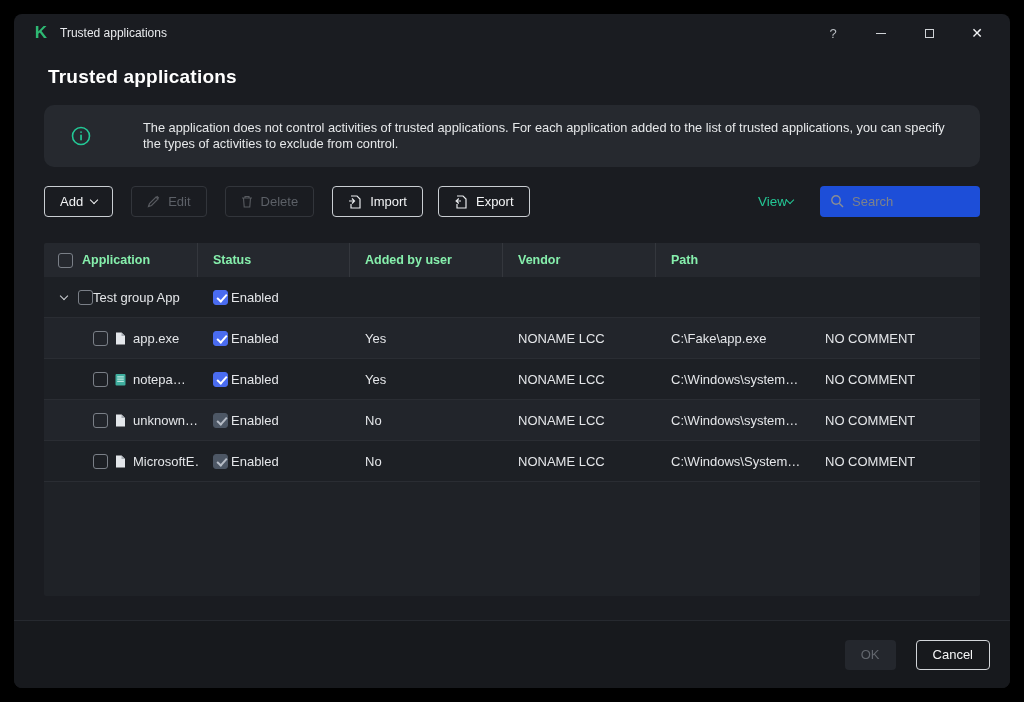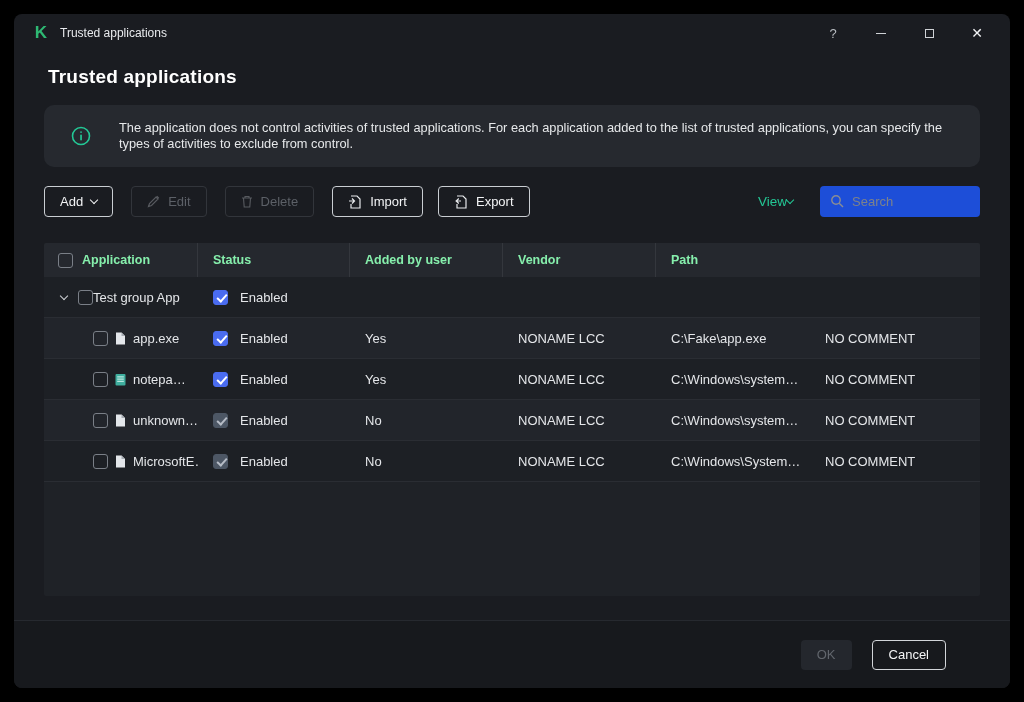--- a/index.html
+++ b/index.html
@@ -21,21 +21,21 @@
             color:#b9bdc2; font-size:13px; cursor:default; }
   .tb-min { width:10px; height:1px; background:#cfd2d6; }
   .tb-max { width:9px; height:9px; border:1.2px solid #cfd2d6; }
   .tb-close { color:#f2f3f5; font-size:14px; }
 
   
   .content { padding:0 30px; display:flex; flex-direction:column; flex:1 1 auto; }
   .page-title { font-size:19px; font-weight:700; color:#fff; margin:14px 0 0 4px; letter-spacing:.2px; }
 
   .banner { margin-top:17px; background:#26292f; border-radius:10px; display:flex; align-items:center;
-            padding:12px 16px 12px 27px; min-height:62px; }
+            padding:12px 16px 12px 27px; min-height:62px;gap:24px; }
   .banner-icon { flex-shrink:0; margin-right:28px; display:flex; }
   .banner-text { font-size:12.8px; line-height:16.5px; color:#e6e8ea; max-width:870px; }
 
   
   .toolbar { display:flex; align-items:center; margin-top:19px; }
   .btn { height:31px; border-radius:4px; display:inline-flex; align-items:center; gap:8px;
          padding:0 15px; font-size:13px; background:transparent; cursor:pointer; }
   .btn.primary { border:1px solid #caced3; color:#f2f3f5; }
   .btn.disabled { border:1px solid #32353b; color:#5c6067; cursor:default; }
   .btn.disabled svg { opacity:.55; }
@@ -58,40 +58,40 @@
   .thead { display:grid; grid-template-columns:154px 152px 153px 153px 154px 1fr;
            background:#25282e; height:34px; align-items:center; flex-shrink:0; }
   .th { font-size:12.5px; font-weight:700; color:#86efac; padding-left:15px; height:100%;
         display:flex; align-items:center; border-right:1px solid #34373d; }
   .th:last-child { border-right:none; }
   .th.first { padding-left:14px; gap:9px; }
   .trow { display:grid; grid-template-columns:154px 152px 153px 153px 154px 1fr;
           height:41px; align-items:center; border-bottom:1px solid #2a2d33; font-size:13px; color:#e4e6e9; }
   .trow:nth-child(odd) { background:#22252b; }
   .trow:nth-child(even) { background:#1d2025; }
-  .cell { padding-left:15px; display:flex; align-items:center; gap:12px; white-space:nowrap; overflow:hidden; }
+  .cell { padding-left:15px; display:flex; align-items:center; gap:3px; white-space:nowrap; overflow:hidden; }
   .cell.app-group { padding-left:12px; gap:0; }
   .cell.app-child { padding-left:49px; gap:7px; }
 
   .cb { width:15px; height:15px; border:1.5px solid #7a7f87; border-radius:3px; position:relative;
         flex-shrink:0; cursor:pointer; background:transparent; }
   .cb.checked { background:#4a6cf0; border-color:#4a6cf0; }
   .cb.checked::after { content:""; position:absolute; left:4.5px; top:1.5px; width:4px; height:8px;
         border-right:2px solid #fff; border-bottom:2px solid #fff; transform:rotate(42deg); }
   .cb.checked.muted { background:#4d5765; border-color:#4d5765; }
   .cb.checked.muted::after { border-color:#b6bcc6; }
 
   .expander { width:16px; display:flex; justify-content:center; margin-right:6px; cursor:pointer; }
   .expander .chev { border-color:#cfd2d6; }
   .gname { }
   .ficon { display:flex; flex-shrink:0; }
 
   
   .footer { margin-top:auto; height:68px; background:#17191d; border-top:1px solid #26292f;
-            display:flex; align-items:center; justify-content:flex-end; gap:20px; padding:0 64px;
+            display:flex; align-items:center; justify-content:flex-end; gap:20px; padding:0 20px;
             flex-shrink:0; }
   .fbtn { height:30px; border-radius:4px; font-size:13px; padding:0 16px; display:flex;
           align-items:center; cursor:pointer; }
   .fbtn.ok { background:#24272d; color:#62666d; border:none; cursor:default; }
   .fbtn.cancel { background:transparent; border:1px solid #d2d5d9; color:#f5f6f7; }
 </style>
 </head>
 <body>
 
 <div class="window">

